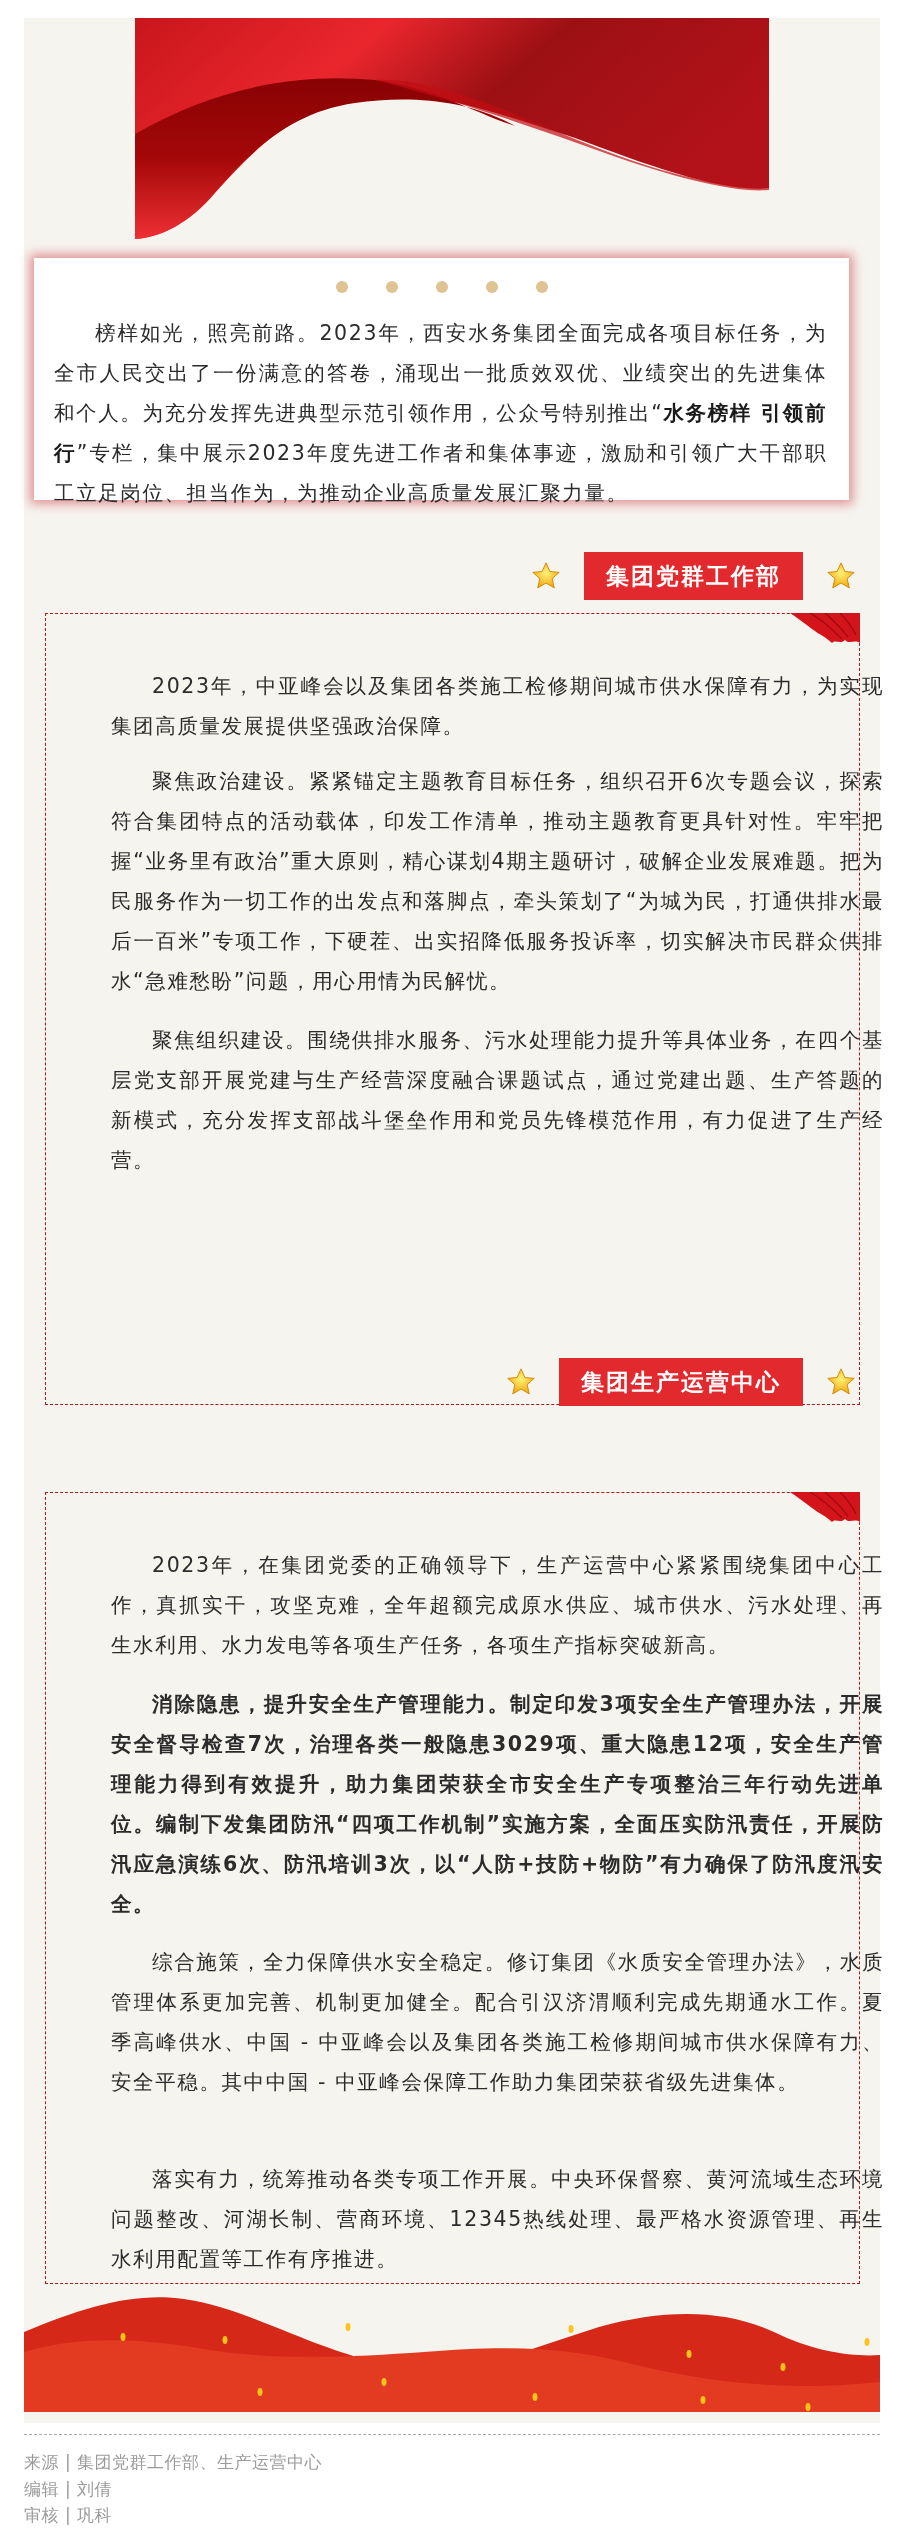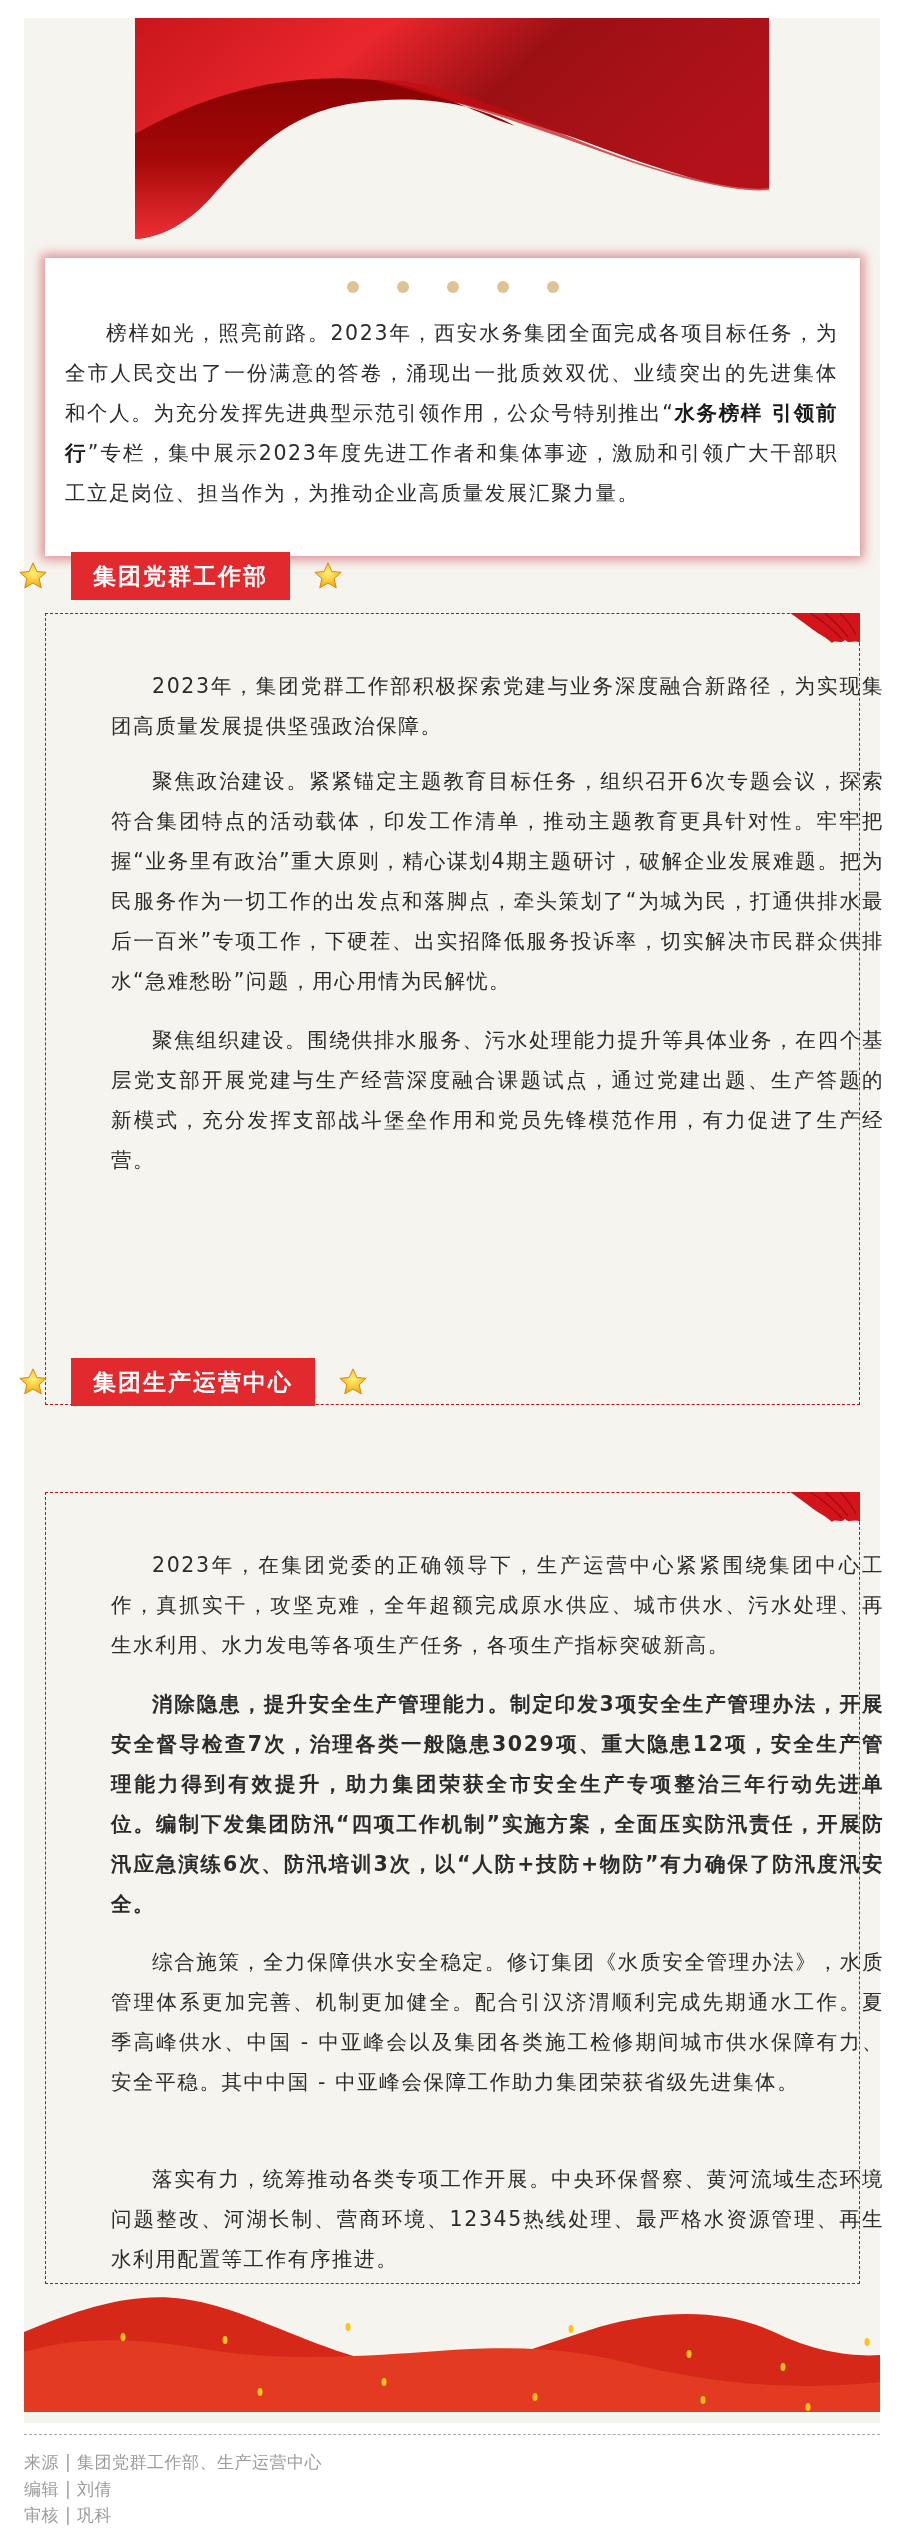--- a/index.html
+++ b/index.html
@@ -1,27 +1,27 @@
 <!DOCTYPE html>
 <html><head>
 <meta charset="utf-8">
 <style>
   html,body{margin:0;padding:0;background:#ffffff;}
   body{width:900px;height:2536px;position:relative;overflow:hidden;font-family:"DejaVu Sans","Liberation Sans",sans-serif;}
   .page{position:absolute;left:24px;top:18px;width:856px;height:2405px;background:#f6f4ef;}
   .ribbon{position:absolute;left:135px;top:18px;width:634px;height:221px;}
-  .intro{position:absolute;left:45px;top:258px;width:815px;height:298px;background:#ffffff;
+  .intro{position:absolute;left:34px;top:258px;width:815px;height:242px;background:#ffffff;
     box-shadow:0 0 10px 4px rgba(205,70,75,0.55);}
   .dots{position:absolute;left:0;right:0;top:20px;text-align:center;height:12px;}
   .dot{display:inline-block;width:12px;height:12px;border-radius:50%;background:#e0c392;margin:0 19px;}
   .para{position:absolute;left:65px;width:773px;font-size:20.5px;line-height:40px;color:#2b2b2b;
     text-align:justify;letter-spacing:1.6px;text-indent:2em;margin:0;}
   .intro .para{left:20px;top:55px;width:773px;}
   .para b{font-weight:bold;color:#1a1a1a;}
-  .title-row{position:absolute;left:0;width:874px;text-align:left;}
+  .title-row{position:absolute;left:0;width:874px;text-align:right;}
   .title-box{display:inline-block;vertical-align:middle;background:#e2292d;color:#ffffff;font-weight:bold;
     font-size:23px;letter-spacing:2px;padding:0 22px;height:48px;line-height:48px;}
   .star{display:inline-block;vertical-align:middle;width:30px;height:30px;margin:0 18px;}
   .dashbox{position:absolute;left:45px;width:813px;border:2px dashed #b3151b;border-width:1.5px;}
   .corner{position:absolute;right:-1px;top:-1px;width:70px;height:30px;}
   .waves{position:absolute;left:24px;top:2297px;width:856px;height:115px;}
   .sep{position:absolute;left:24px;top:2434px;width:856px;border-top:1.5px dashed #aaaaaa;}
   .footer-line{position:absolute;left:24px;font-size:17px;color:#9b9b9b;line-height:22px;letter-spacing:0.5px;}
 </style>
 </head>
@@ -70,21 +70,21 @@
   <svg class="star" viewBox="0 0 24 24">
       <path d="M12 1.5l3.1 6.9 7.4.7-5.6 5 1.7 7.4L12 17.6l-6.6 3.9 1.7-7.4-5.6-5 7.4-.7z" fill="url(#sg1)" stroke="#d88a07" stroke-width="0.8"></path>
     </svg>
 </div>
 
 <div class="dashbox" style="top:613px;height:790px;">
   <svg class="corner" viewBox="0 0 70 30">
       <path d="M0 0 H70 V30 C64 26 60 32 55 27 C50 32 46 26 42 30 C36 24 30 22 22 16 C14 10 6 4 0 0Z" fill="#d3141b"></path>
       <path d="M20 0 C34 8 44 18 52 26 M35 0 C44 8 52 16 58 24 M50 0 C56 6 62 14 66 22" stroke="#9d0a10" stroke-width="1.2" fill="none"></path>
     </svg>
-  <p class="para" style="top:52px;">2023年，集团党群工作部积极探索党建与业务深度融合新路径，为实现集团高质量发展提供坚强政治保障。</p>
+  <p class="para" style="top:52px;">2023年，中亚峰会以及集团各类施工检修期间城市供水保障有力，为实现集团高质量发展提供坚强政治保障。</p>
   <p class="para" style="top:147px;">聚焦政治建设。紧紧锚定主题教育目标任务，组织召开6次专题会议，探索符合集团特点的活动载体，印发工作清单，推动主题教育更具针对性。牢牢把握“业务里有政治”重大原则，精心谋划4期主题研讨，破解企业发展难题。把为民服务作为一切工作的出发点和落脚点，牵头策划了“为城为民，打通供排水最后一百米”专项工作，下硬茬、出实招降低服务投诉率，切实解决市民群众供排水“急难愁盼”问题，用心用情为民解忧。</p>
   <p class="para" style="top:406px;">聚焦组织建设。围绕供排水服务、污水处理能力提升等具体业务，在四个基层党支部开展党建与生产经营深度融合课题试点，通过党建出题、生产答题的新模式，充分发挥支部战斗堡垒作用和党员先锋模范作用，有力促进了生产经营。</p>
 </div>
 
 <div class="title-row" style="top:1358px;">
   <svg class="star" viewBox="0 0 24 24">
       <path d="M12 1.5l3.1 6.9 7.4.7-5.6 5 1.7 7.4L12 17.6l-6.6 3.9 1.7-7.4-5.6-5 7.4-.7z" fill="url(#sg1)" stroke="#d88a07" stroke-width="0.8"></path>
     </svg>
   <span class="title-box">集团生产运营中心</span>
   <svg class="star" viewBox="0 0 24 24">

